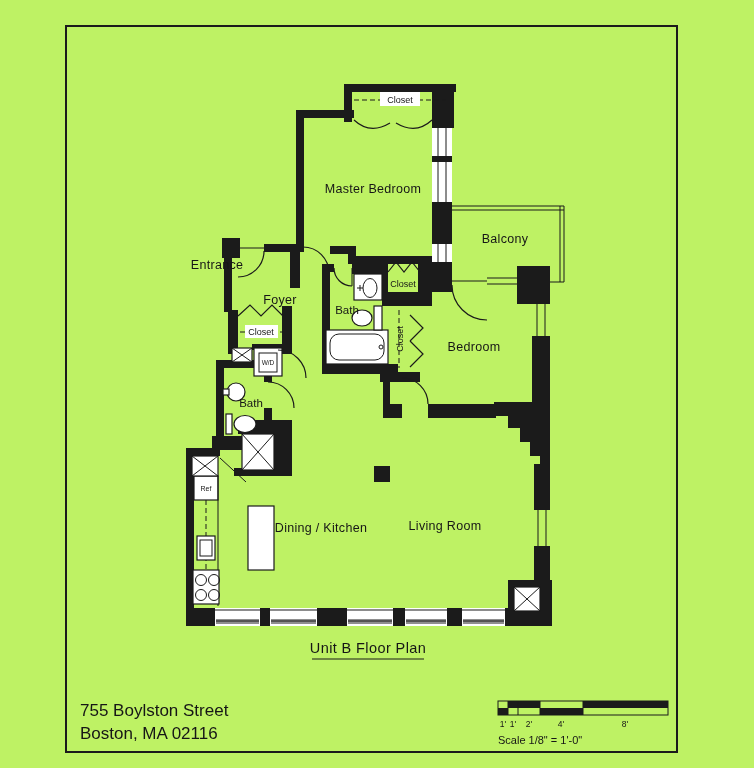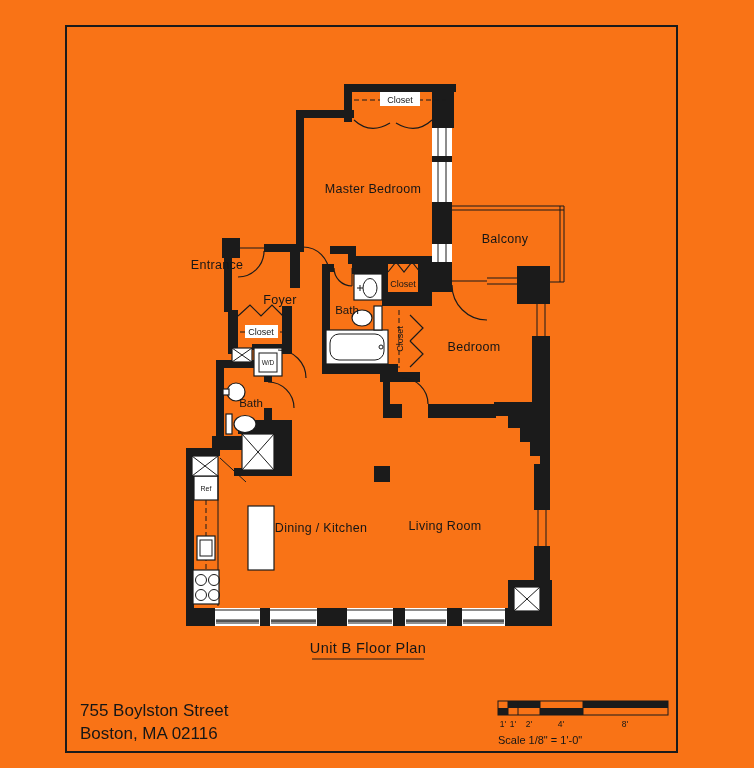--- a/index.html
+++ b/index.html
@@ -1,16 +1,16 @@
 <!DOCTYPE html>
 <html><head>
 <meta charset="utf-8">
 <style>
   html,body{margin:0;padding:0;background:#ffffff;}
-  #stage{position:relative;width:754px;height:768px;background:#f97316;overflow:hidden;}
+  #stage{position:relative;width:754px;height:768px;background:#bef264;overflow:hidden;}
   svg{display:block;}
   .w{fill:#1b1b1b;}
   .ln{stroke:#1b1b1b;stroke-width:1.2;fill:none;}
   .thin{stroke:#1b1b1b;stroke-width:1;fill:none;}
   .ln2{stroke:#1b1b1b;stroke-width:2;fill:none;}
   .dash{stroke:#1b1b1b;stroke-width:1;stroke-dasharray:5 3;fill:none;}
   .wh{fill:#ffffff;}
   .fix{fill:#ffffff;stroke:#1b1b1b;stroke-width:1.2;}
   .sill{fill:#8f8f8f;}
   text{font-family:"Liberation Sans",sans-serif;fill:#161616;}

